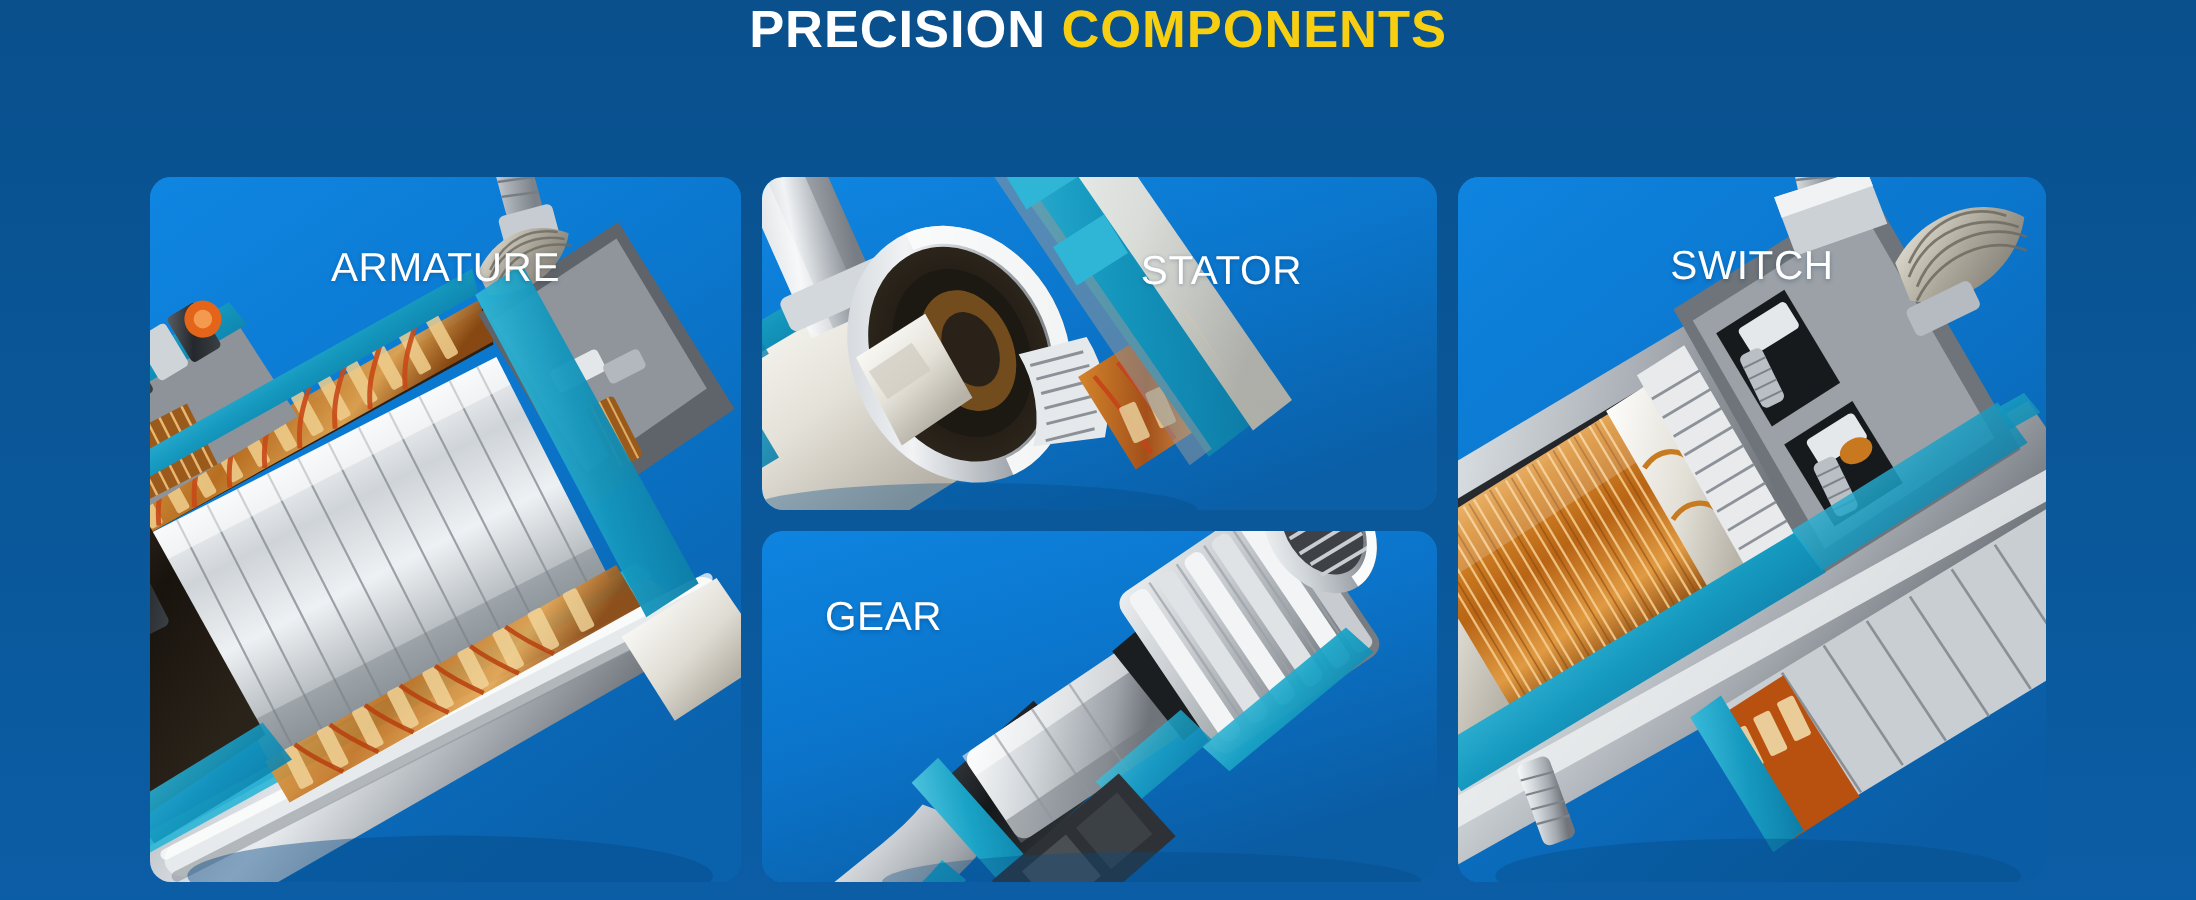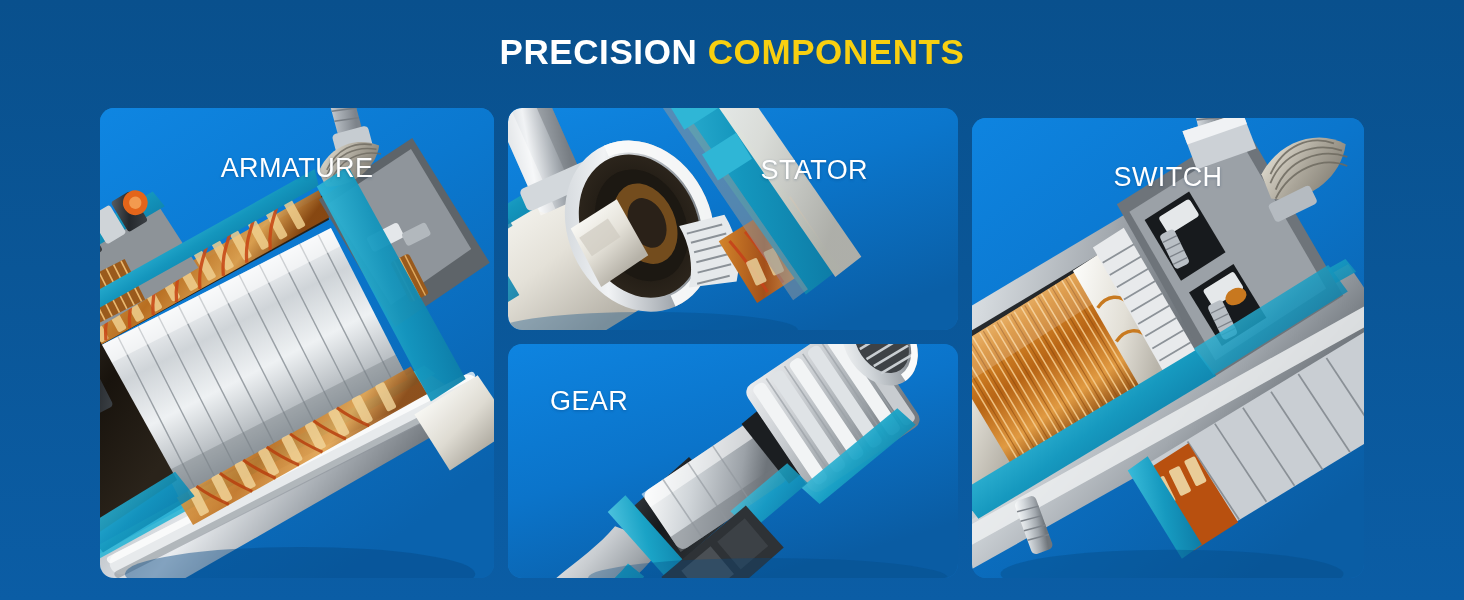--- a/index.html
+++ b/index.html
@@ -17,55 +17,55 @@
     position: relative;
   }
 
   
   .title-bar {
     position: absolute;
     top: 0; left: 0;
     width: 1464px;
     height: 104px;
     display: flex;
-    align-items: center;
+    align-items: flex-start;
     justify-content: center;
   }
   .title {
     font-size: 35px;
     font-weight: bold;
     letter-spacing: 0.6px;
     white-space: nowrap;
     font-family: "Liberation Sans", sans-serif;
   }
   .title .w { color: #ffffff; }
   .title .y { color: #f8cf10; }
 
   
   .grid {
     position: absolute;
     left: 100px;
-    top: 108px;
+    top: 118px;
     width: 1264px;
     height: 456px;
     display: grid;
     grid-template-columns: 394px 450px 392px;
     grid-template-rows: 222px 234px;
     gap: 14px 14px;
   }
   .card {
     position: relative;
     border-radius: 14px;
     overflow: hidden;
     background: linear-gradient(150deg, #0d82dd 0%, #0b78cf 40%, #0a66b4 100%);
   }
   .card.armature { grid-column: 1; grid-row: 1 / span 2; }
   .card.stator   { grid-column: 2; grid-row: 1; text-align: right; }
   .card.gear     { grid-column: 2; grid-row: 2; padding-left: 13px; }
-  .card.switchc  { grid-column: 3; grid-row: 1 / span 2; margin-top: 10px; }
+  .card.switchc  { grid-column: 3; grid-row: 1 / span 2; }
 
   .card-label {
     position: absolute;
     color: #ffffff;
     font-size: 27px;
     font-weight: normal;
     letter-spacing: 0.4px;
     z-index: 6;
     white-space: nowrap;
     text-shadow: 0 1px 3px rgba(0,40,80,0.30);

